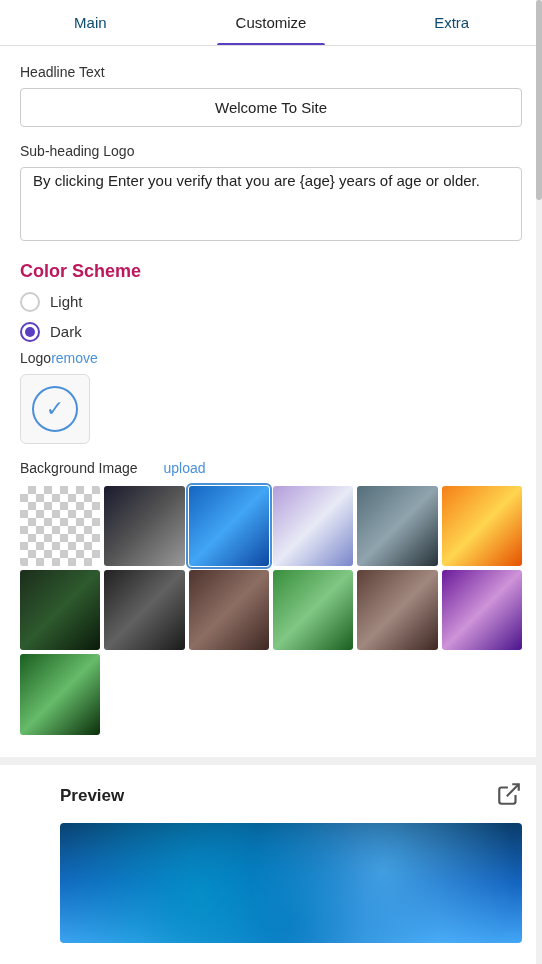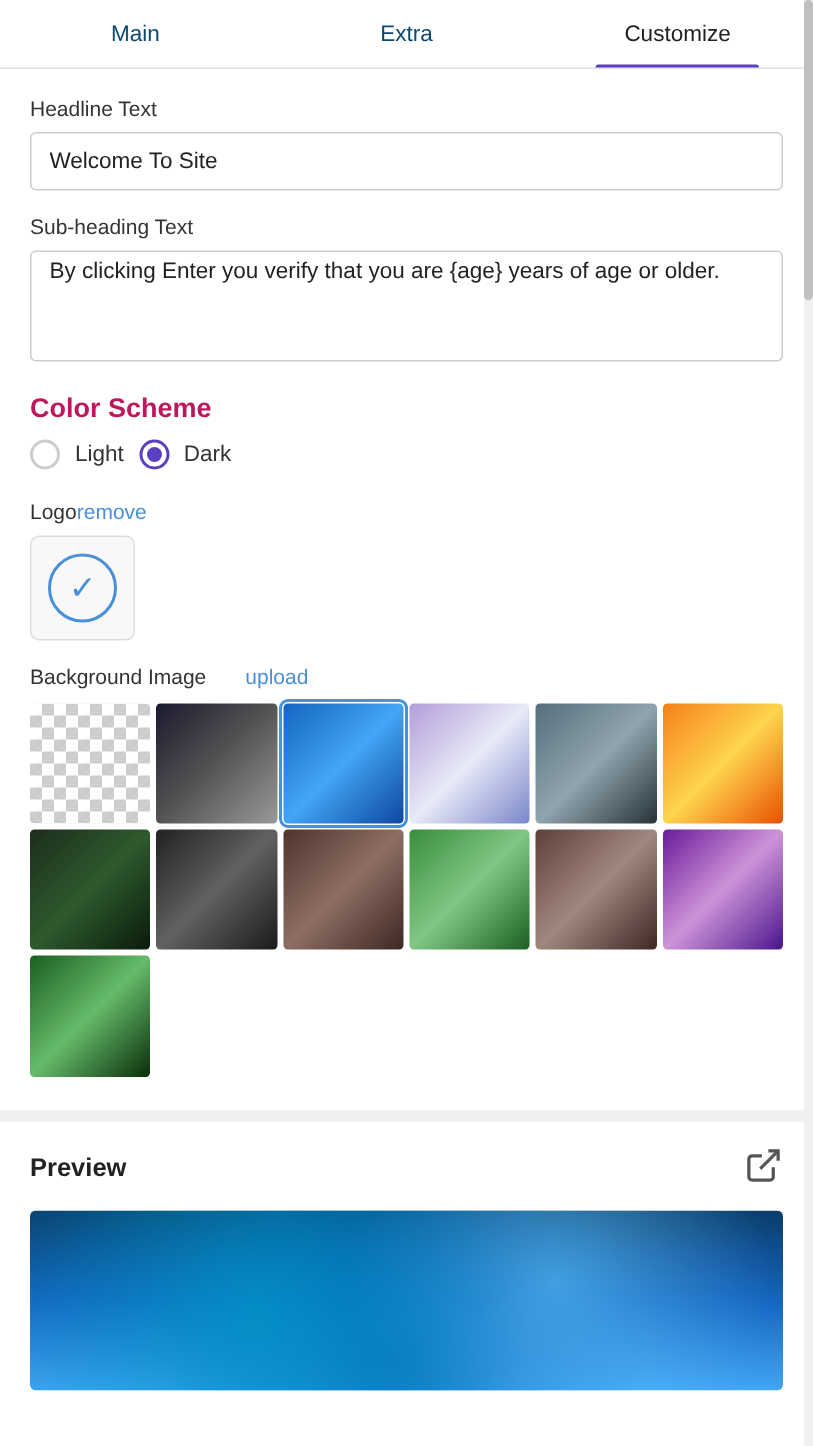--- a/index.html
+++ b/index.html
@@ -56,20 +56,21 @@
     .text-input {
       width: 100%;
       border: 1px solid #ccc;
       border-radius: 4px;
       padding: 10px 12px;
       font-size: 15px;
       color: #222;
       outline: none;
       font-family: inherit;
       margin-bottom: 16px;
+      text-align: center;
     }
 
     .textarea-input {
       width: 100%;
       border: 1px solid #ccc;
       border-radius: 4px;
       padding: 2px 12px;
       font-size: 15px;
       color: #222;
       outline: none;
@@ -82,23 +83,23 @@
     .section-label {
       font-size: 18px;
       color: #be185d;
       margin-bottom: 10px;
       font-weight: 700;
     }
 
     
     .radio-group {
       display: flex;
-      flex-direction: row;
+      flex-direction: column;
       gap: 10px;
-      margin-bottom: 20px;
+      margin-bottom: 8px;
     }
     .radio-item {
       display: flex;
       align-items: center;
       gap: 10px;
       cursor: pointer;
     }
     .radio-circle {
       width: 20px;
       height: 20px;
@@ -230,20 +231,21 @@
     
     .divider {
       height: 8px;
       background: #f0f0f0;
       margin: 0 -20px;
     }
 
     
     .preview-section {
       padding: 16px 20px 0;
+      margin-left: 40px;
     }
     .preview-header {
       display: flex;
       align-items: center;
       justify-content: space-between;
       margin-bottom: 12px;
     }
     .preview-title {
       font-size: 17px;
       font-weight: 600;
@@ -291,36 +293,36 @@
       border-radius: 3px;
     }
   </style>
 </head>
 <body>
 
 <div class="tabs">
   <div class="tab">
     <span>Main</span>
   </div>
+  <div class="tab active">
+    <span>Customize</span>
+  </div>
   <div class="tab">
     <span>Extra</span>
   </div>
-  <div class="tab active">
-    <span>Customize</span>
-  </div>
 </div>
 
 <div class="content">
 
   
   <div class="field-label">Headline Text</div>
   <input class="text-input" type="text" value="Welcome To Site" style="">
 
   
-  <div class="field-label">Sub-heading Text</div>
+  <div class="field-label">Sub-heading Logo</div>
   <textarea class="textarea-input" rows="3" style="">By clicking Enter you verify that you are {age} years of age or older.</textarea>
 
   
   <div class="section-label">Color Scheme</div>
   <div class="radio-group">
     <div class="radio-item">
       <div class="radio-circle"></div>
       <span class="radio-label">Light</span>
     </div>
     <div class="radio-item">

